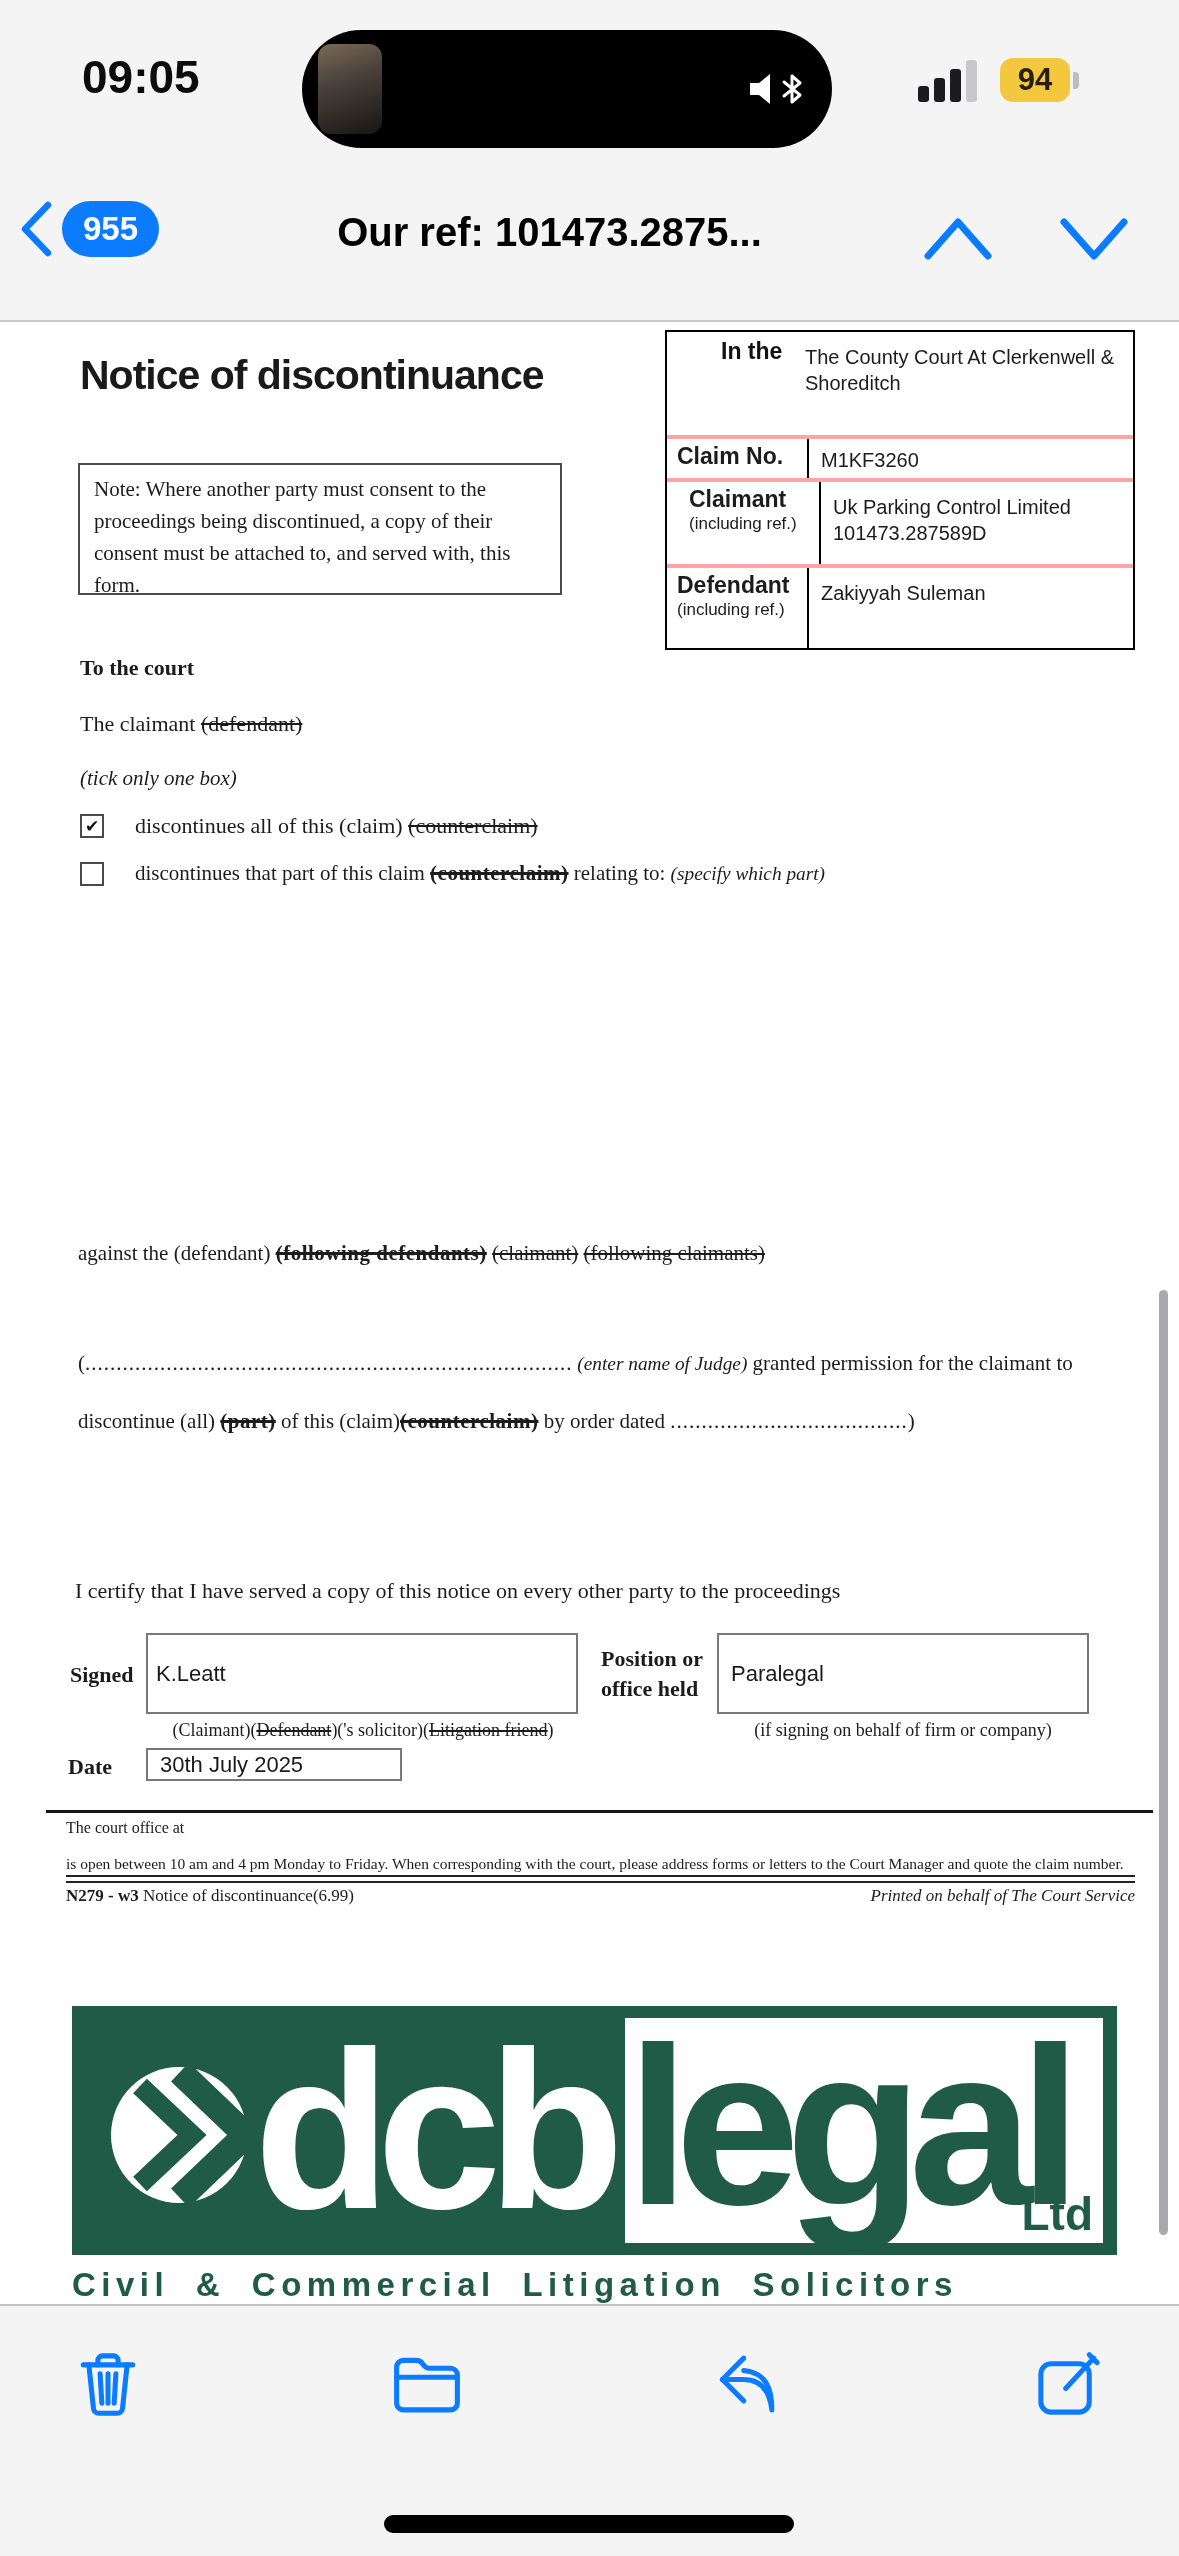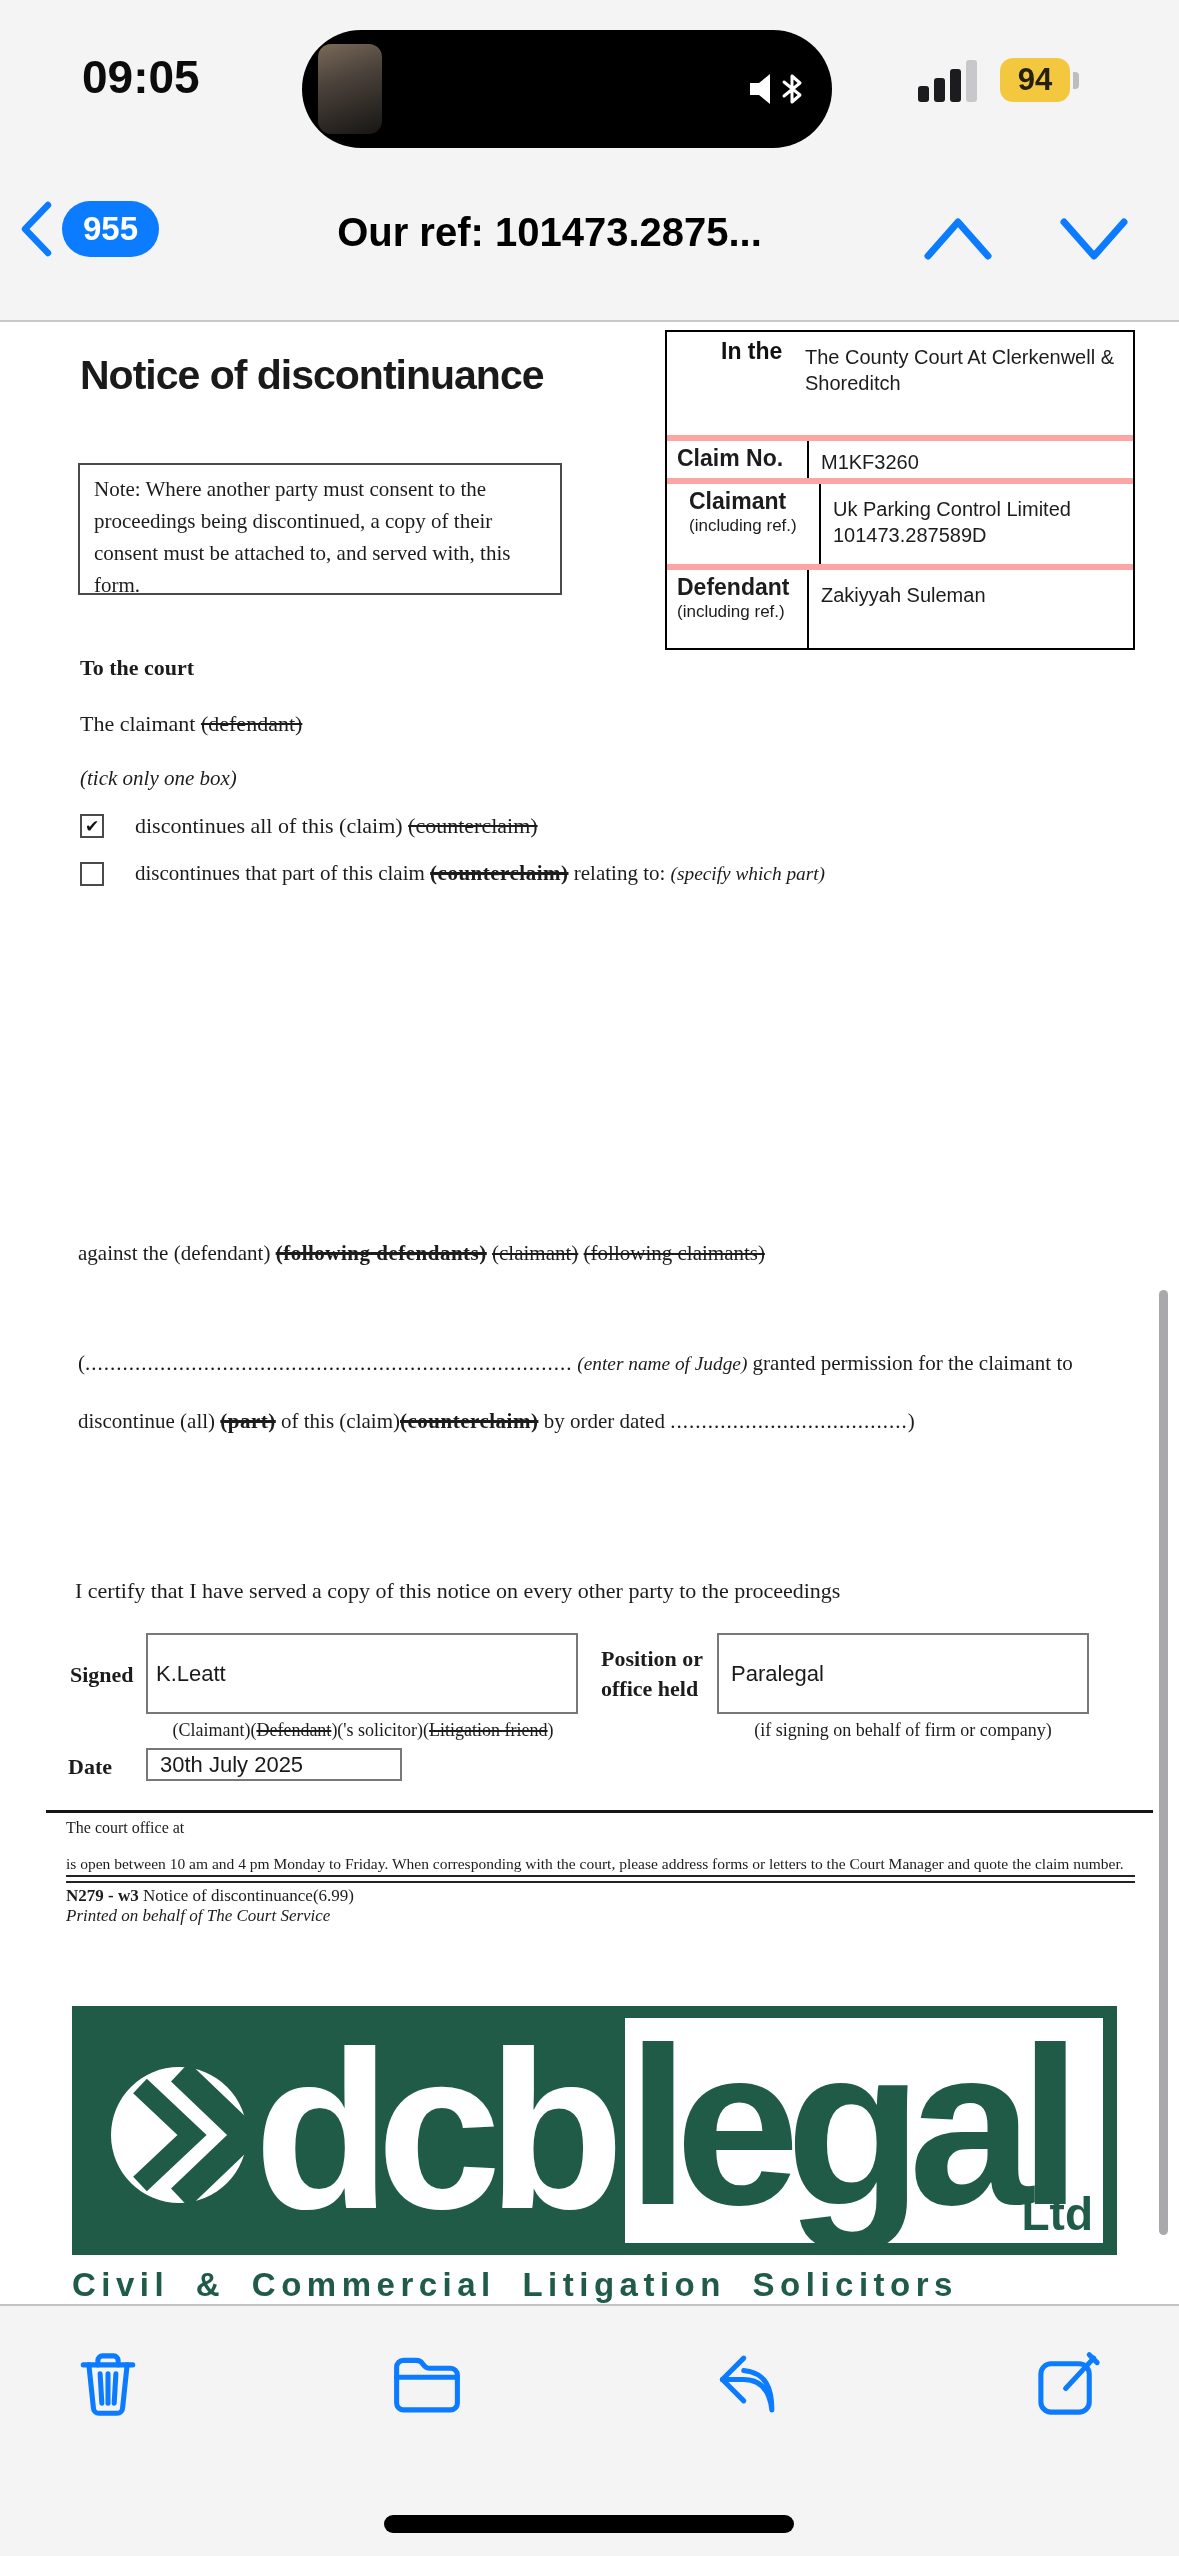--- a/index.html
+++ b/index.html
@@ -38,21 +38,21 @@
   .s-struck-heavy{text-decoration:line-through;text-decoration-thickness:2.5px;font-weight:700;letter-spacing:.5px;}
   .s-italic{font-style:italic;font-size:.92em;}
   .s-dots{letter-spacing:1px;}
 
   .d-title{left:80px;top:30px;font-family:"Liberation Sans",sans-serif;font-size:41px;font-weight:700;
            letter-spacing:-1px;color:#1a1a1a;}
   .note-box{left:78px;top:141px;width:484px;height:132px;border:2px solid #4a4a4a;padding:8px 14px;
             font-family:"Liberation Serif",serif;font-size:21px;line-height:32px;}
 
   .ctable{left:665px;top:8px;width:470px;border:2px solid #000;background:#fff;}
-  .ctable .row{display:flex;border-top:6px solid #fca5a5;}
+  .ctable .row{display:flex;border-top:4px solid #fca5a5;}
   .ctable .row:first-child{border-top:none;}
   .r1{height:103px;} .r2{height:43px;} .r3{height:86px;padding-left:12px;} .r4{height:84px;}
   .lbl{font-weight:700;font-size:23px;padding:6px 0 0 10px;color:#111;margin-left:44px;}
   .r1 .lbl{width:92px;}
   .lblcol{width:142px;border-right:2px solid #000;padding:4px 0 0 10px;}
   .lblcol .lbl-main{font-weight:700;font-size:23px;display:block;}
   .lblcol .lbl-sub{font-size:17px;display:block;margin-top:1px;}
   .cval{flex:1;font-size:20px;padding:12px 6px 0 12px;line-height:26px;}
   .r1 .cval{padding:12px 10px 0 2px;}
   .r2 .cval{padding-top:8px;}
@@ -80,21 +80,21 @@
   .pos-label{left:601px;top:1322px;font-weight:700;line-height:30px;}
   .date-label{left:68px;top:1432px;font-weight:700;}
   .date-box{left:146px;top:1426px;width:256px;height:33px;padding-left:12px;}
 
   .hrule{left:46px;top:1488px;width:1107px;height:3px;background:#161616;}
   .f-office{left:66px;top:1497px;font-size:16px;}
   .f-open{left:66px;top:1533px;font-size:15.5px;}
   .f-ul{left:66px;width:1069px;height:2px;background:#222;}
   .f-ul1{top:1553px;} .f-ul2{top:1559px;}
   .f-line{left:66px;top:1564px;width:1069px;display:flex;justify-content:space-between;
-          font-family:"Liberation Serif",serif;font-size:17px;white-space:nowrap;flex-direction:column;}
+          font-family:"Liberation Serif",serif;font-size:17px;white-space:nowrap;}
   .f-code{font-weight:700;}
   .f-printed{font-style:italic;}
 
   .logo{left:72px;top:1684px;width:1045px;height:249px;background:#1f5b47;}
   .logo-icon{position:absolute;left:32px;top:54px;}
   .logo-dcb{position:absolute;left:182px;top:0;font-size:224px;line-height:249px;font-weight:700;
             letter-spacing:-14px;color:#fff;}
   .logo-panel{position:absolute;top:12px;bottom:12px;right:14px;width:478px;background:#fff;}
   .logo-legal{position:absolute;left:2px;top:-8px;font-size:224px;line-height:232px;font-weight:700;
               letter-spacing:-14px;color:#1f5b47;}

